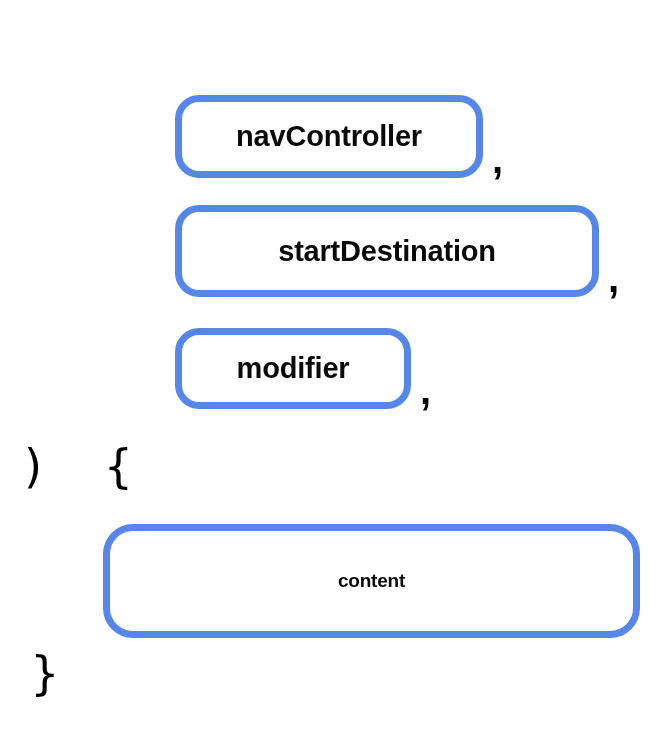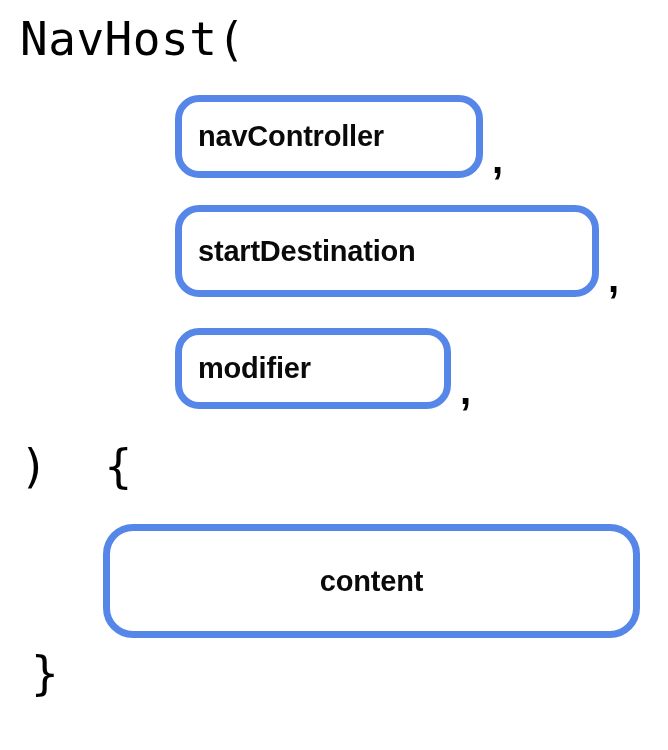--- a/index.html
+++ b/index.html
@@ -51,21 +51,21 @@
     display: flex;
     align-items: center;
   }
   .param-box {
     box-sizing: border-box;
     border: 7px solid #5687e8;
     border-radius: 24px;
     background: #ffffff;
     display: flex;
     align-items: center;
-    justify-content: flex-start;
+    justify-content: center;
     padding: 16px 16px;
   }
   .param-label {
     font-family: "Liberation Sans", sans-serif;
     font-weight: 700;
     font-size: 29px;
     color: #0a0a0a;
     letter-spacing: -0.2px;
     white-space: nowrap;
   }
@@ -81,47 +81,46 @@
   }
 
   
   #row-navcontroller { left: 175px; top: 95px; }
   #row-navcontroller .param-box { width: 308px; height: 83px; }
 
   #row-startdestination { left: 175px; top: 205px; }
   #row-startdestination .param-box { width: 424px; height: 92px; }
 
   #row-modifier { left: 175px; top: 328px; }
-  #row-modifier .param-box { width: 276px; height: 81px; }
+  #row-modifier .param-box { width: 236px; height: 81px; }
 
   
   #content-box {
     position: absolute;
     left: 103px;
     top: 524px;
     width: 537px;
     height: 114px;
     box-sizing: border-box;
     border: 7px solid #5687e8;
     border-radius: 30px;
     background: #ffffff;
     display: flex;
     align-items: center;
     justify-content: center;
   }
   #content-box .param-label {
-    font-size: 29px;
+    font-size: 19px;
   }
 </style>
 </head>
 <body>
 
 <div id="stage">
 
-  <div class="code-line" id="line-open">NavHost(</div>
 
   <div class="param-row" id="row-navcontroller">
     <div class="param-box">
       <span class="param-label">navController</span>
     </div>
     <span class="param-comma">,</span>
   </div>
 
   <div class="param-row" id="row-startdestination">
     <div class="param-box">

